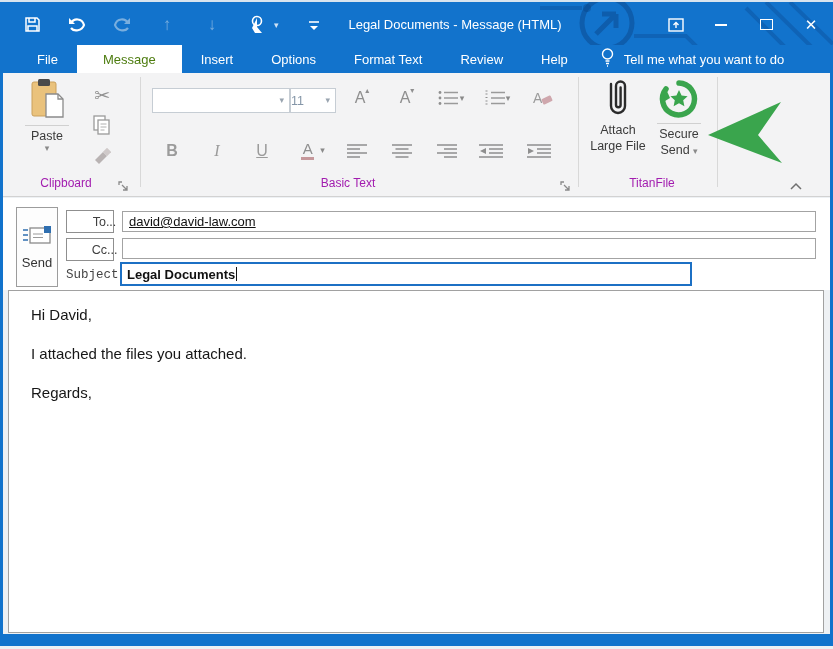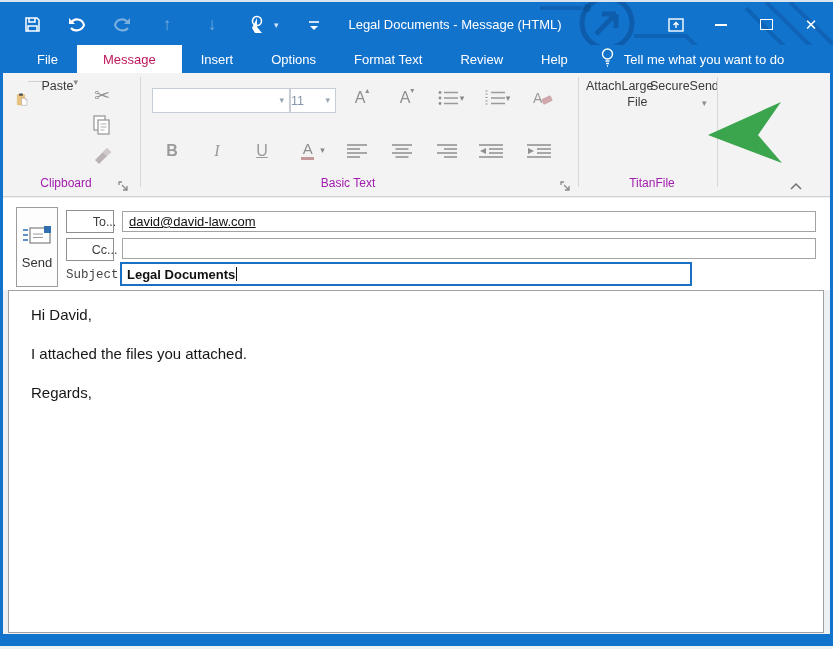--- a/index.html
+++ b/index.html
@@ -21,27 +21,27 @@
   .minimize-bar{display:inline-block;width:12px;height:2px;background:#fff;}
   .maximize-box{display:inline-block;width:11px;height:9px;border:1.5px solid #fff;}
   .close-glyph{font-size:15px;color:#fff;line-height:1;}
 
   
   .watermark{position:absolute;left:540px;top:0;width:293px;height:74px;pointer-events:none;opacity:.9;}
 
   
   .tabrow{position:absolute;left:0;top:45px;width:833px;height:28px;background:#1273cc;display:flex;align-items:stretch;padding-left:18px;box-sizing:border-box;}
   .tab{display:flex;align-items:center;padding:0 19px;color:#ffffff;font-size:13px;cursor:default;white-space:nowrap;}
-  .tab.selected{background:#ffffff;color:#be185d;padding:0 26px;}
+  .tab.selected{background:#ffffff;color:#4d7c0f;padding:0 26px;}
   .tellme-wrap{display:flex;align-items:center;margin-left:14px;gap:10px;color:#fff;font-size:13px;}
 
   
   .ribbon{position:absolute;left:0;top:73px;width:833px;height:124px;background:#f3f3f4;border-bottom:1px solid #d2d2d2;box-sizing:border-box;}
   .vsep{position:absolute;top:4px;height:110px;width:1px;background:#d8d8d8;}
-  .bigbtn{position:absolute;display:flex;color:#333;font-size:12.5px;}
+  .bigbtn{position:absolute;display:flex;flex-direction:column;align-items:center;color:#333;font-size:12.5px;}
   .bigbtn .lbl{color:#3b3b3b;line-height:16px;text-align:center;}
   .split-line{width:44px;height:1px;background:#d0d0d0;margin:3px 0 2px;}
   .caret{font-size:9px;color:#8a8a8a;line-height:1;}
   .smallbtn{position:absolute;width:24px;height:22px;display:flex;align-items:center;justify-content:center;}
   .combo{position:absolute;background:#fff;border:1px solid #c6cdd4;box-sizing:border-box;display:flex;align-items:center;}
   .combo .val{flex:1;padding-left:0;font-size:12.5px;color:#8596a8;}
   .combo .caret{padding-right:5px;color:#9aa5b0;}
   .txtbtn{position:absolute;display:flex;align-items:center;justify-content:center;font-size:16px;color:#9b9b9b;}
   .grouplabel{position:absolute;top:103px;font-size:12px;color:#a21caf;text-align:center;}
   .launcher{position:absolute;top:105px;width:12px;height:12px;}

